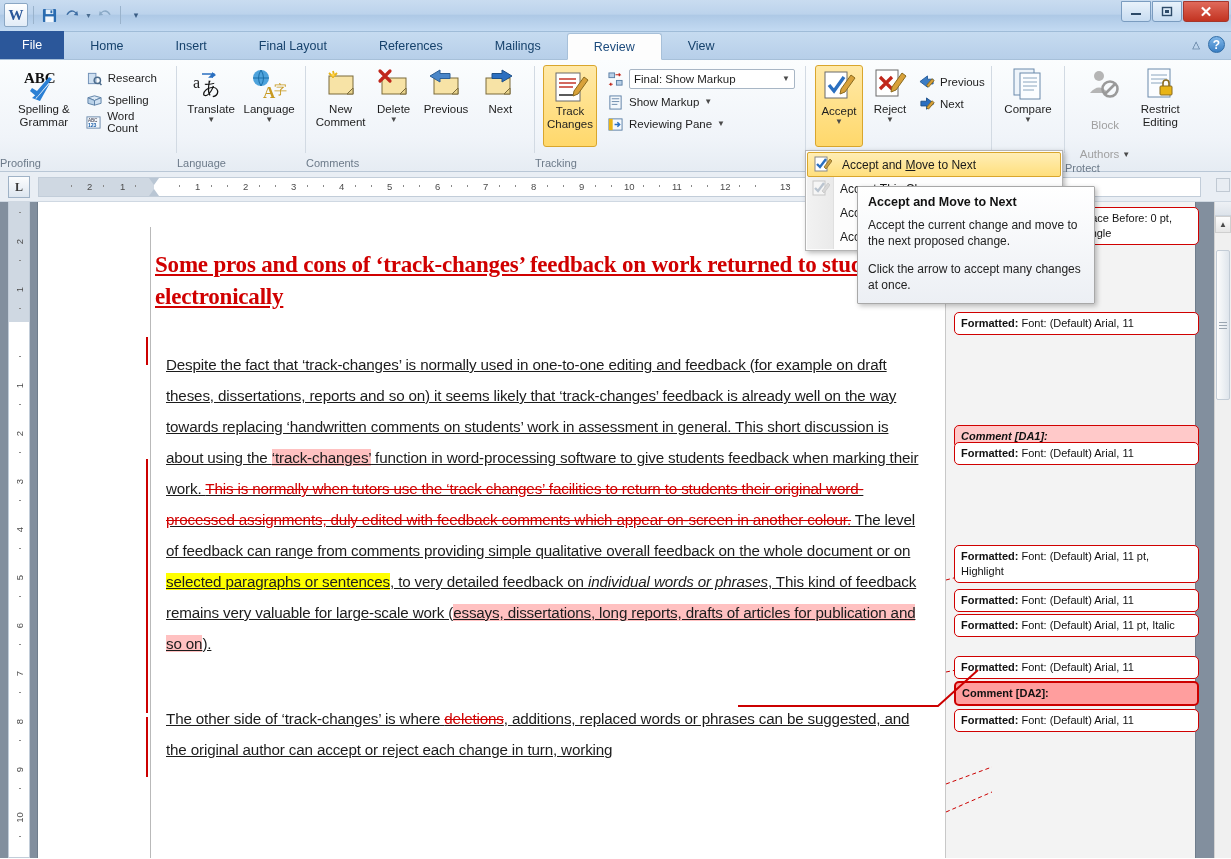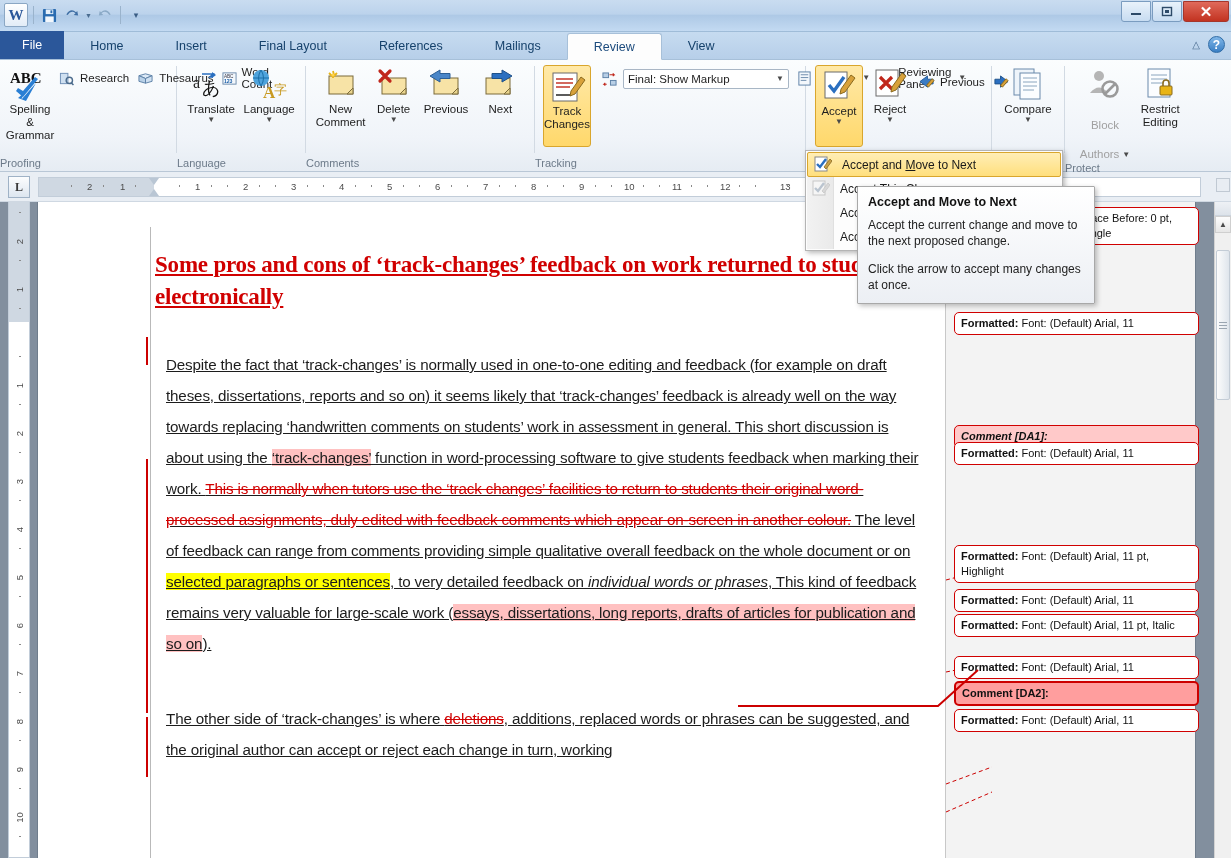--- a/index.html
+++ b/index.html
@@ -92,21 +92,21 @@
     display:flex; flex-direction:column; align-items:center; justify-content:flex-start;
     padding:3px 5px 0 5px; min-width:48px; text-align:center;
     font-size:11.5px; color:#1e1e1e; line-height:13px;
   }
   .bigbtn .ic { height:36px; display:flex; align-items:center; justify-content:center; }
   .smallbtn {
     display:flex; align-items:center; gap:5px; height:22px;
     font-size:11.5px; color:#1e1e1e; padding:0 4px;
   }
   .smallbtn .ic { width:17px; height:17px; display:flex; align-items:center; justify-content:center; }
-  .stack { display:flex; flex-direction:row; padding-top:3px; }
+  .stack { display:flex; flex-direction:column; padding-top:3px; }
   .caret { font-size:8px; color:#4a4a4a; line-height:8px; }
   .hl-btn {
     background:linear-gradient(to bottom,#ffe9a8,#ffd86b);
     border:1px solid #d9a62d; border-radius:3px;
   }
   .disabled { color:#a0a0a0 !important;gap:16px; }
   
   .mkselect {
     width:166px; height:20px; border:1px solid #a8b6c5; background:#fff;
     display:flex; align-items:center; padding:0 4px; font-size:11.5px; border-radius:2px;
@@ -328,21 +328,21 @@
           <span>Research</span>
         </div>
         <div class="smallbtn">
           <span class="ic">
             <svg width="15" height="15" viewBox="0 0 16 16">
                 <path d="M1 5 L8 3 L15 5 L8 8 Z" fill="#dce9f6" stroke="#5b7fa5"></path>
                 <path d="M1 5 L1 11 L8 13 L8 8 Z" fill="#b9d1e8" stroke="#5b7fa5"></path>
                 <path d="M15 5 L15 11 L8 13 L8 8 Z" fill="#cfe0f1" stroke="#5b7fa5"></path>
               </svg>
           </span>
-          <span>Thesaurus</span>
+          <span>Spelling</span>
         </div>
         <div class="smallbtn">
           <span class="ic">
             <svg width="15" height="15" viewBox="0 0 16 16">
                 <rect x="1" y="2" width="14" height="12" fill="#f4f8fc" stroke="#6b8aab"></rect>
                 <text x="2" y="7.5" font-family="Liberation Sans, sans-serif" font-size="5" fill="#334">ABC</text>
                 <text x="2" y="13" font-family="Liberation Sans, sans-serif" font-size="5.5" fill="#1b5fa8" font-weight="bold">123</text>
               </svg>
           </span>
           <span>Word Count</span>

